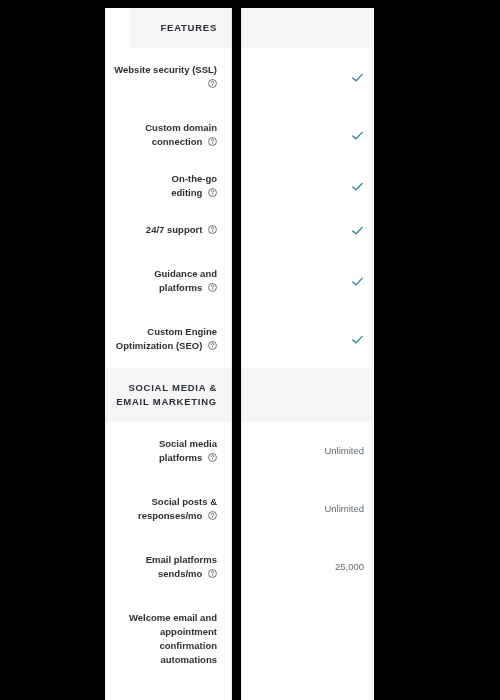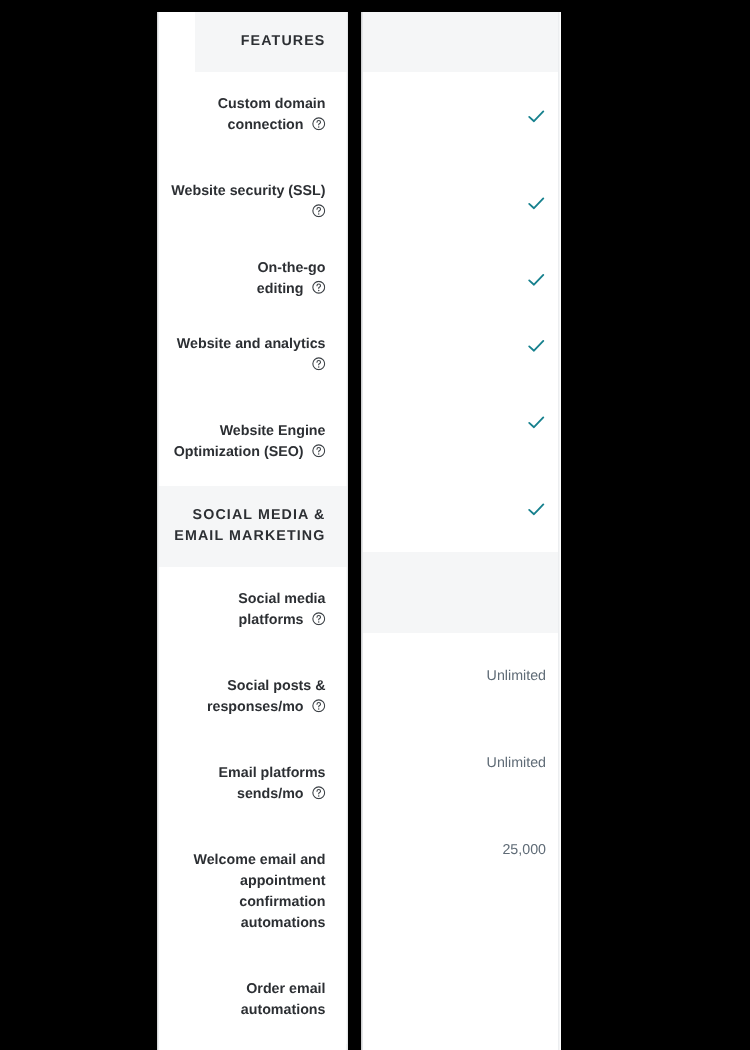--- a/index.html
+++ b/index.html
@@ -135,49 +135,56 @@
 
 <div id="page">
 
   <div class="table-panel">
 
     <div class="col-features">
         <div class="cell section" style="height: 40px; margin-left: 24px;">
           <span class="section-label">FEATURES</span>
         </div>
         <div class="cell" style="height: 58px;">
+          <span class="feature-label"><span>Website security (SSL)</span> <span class="help-icon"><svg viewBox="0 0 16 16" width="9" height="9" aria-hidden="true">
+                <circle cx="8" cy="8" r="7" fill="none" stroke="#3b4045" stroke-width="1.3"></circle>
+                <path d="M5.9 6.2c0-1.2 1-2 2.1-2 1.2 0 2.1.8 2.1 1.9 0 1.1-.8 1.4-1.4 1.8-.5.3-.7.6-.7 1.1v.3" fill="none" stroke="#3b4045" stroke-width="1.3" stroke-linecap="round"></path>
+                <circle cx="8" cy="11.8" r="0.85" fill="#3b4045"></circle>
+              </svg></span></span>
+        </div>
+        <div class="cell" style="height: 58px;">
           <span class="feature-label"><span>Custom domain connection</span> <span class="help-icon"><svg viewBox="0 0 16 16" width="9" height="9" aria-hidden="true">
-                <circle cx="8" cy="8" r="7" fill="none" stroke="#3b4045" stroke-width="1.3"></circle>
-                <path d="M5.9 6.2c0-1.2 1-2 2.1-2 1.2 0 2.1.8 2.1 1.9 0 1.1-.8 1.4-1.4 1.8-.5.3-.7.6-.7 1.1v.3" fill="none" stroke="#3b4045" stroke-width="1.3" stroke-linecap="round"></path>
-                <circle cx="8" cy="11.8" r="0.85" fill="#3b4045"></circle>
-              </svg></span></span>
-        </div>
-        <div class="cell" style="height: 58px;">
-          <span class="feature-label"><span>Website security (SSL)</span> <span class="help-icon"><svg viewBox="0 0 16 16" width="9" height="9" aria-hidden="true">
                 <circle cx="8" cy="8" r="7" fill="none" stroke="#3b4045" stroke-width="1.3"></circle>
                 <path d="M5.9 6.2c0-1.2 1-2 2.1-2 1.2 0 2.1.8 2.1 1.9 0 1.1-.8 1.4-1.4 1.8-.5.3-.7.6-.7 1.1v.3" fill="none" stroke="#3b4045" stroke-width="1.3" stroke-linecap="round"></path>
                 <circle cx="8" cy="11.8" r="0.85" fill="#3b4045"></circle>
               </svg></span></span>
         </div>
         <div class="cell" style="height: 44px; margin-left: 32px;">
           <span class="feature-label"><span>On-the-go editing</span> <span class="help-icon"><svg viewBox="0 0 16 16" width="9" height="9" aria-hidden="true">
                 <circle cx="8" cy="8" r="7" fill="none" stroke="#3b4045" stroke-width="1.3"></circle>
                 <path d="M5.9 6.2c0-1.2 1-2 2.1-2 1.2 0 2.1.8 2.1 1.9 0 1.1-.8 1.4-1.4 1.8-.5.3-.7.6-.7 1.1v.3" fill="none" stroke="#3b4045" stroke-width="1.3" stroke-linecap="round"></path>
                 <circle cx="8" cy="11.8" r="0.85" fill="#3b4045"></circle>
               </svg></span></span>
         </div>
-        <div class="cell" style="height: 58px;">
-          <span class="feature-label"><span>Website and analytics</span> <span class="help-icon"><svg viewBox="0 0 16 16" width="9" height="9" aria-hidden="true">
-                <circle cx="8" cy="8" r="7" fill="none" stroke="#3b4045" stroke-width="1.3"></circle>
-                <path d="M5.9 6.2c0-1.2 1-2 2.1-2 1.2 0 2.1.8 2.1 1.9 0 1.1-.8 1.4-1.4 1.8-.5.3-.7.6-.7 1.1v.3" fill="none" stroke="#3b4045" stroke-width="1.3" stroke-linecap="round"></path>
-                <circle cx="8" cy="11.8" r="0.85" fill="#3b4045"></circle>
-              </svg></span></span>
-        </div>
-        <div class="cell" style="height: 58px;">
-          <span class="feature-label"><span>Website Engine Optimization (SEO)</span> <span class="help-icon"><svg viewBox="0 0 16 16" width="9" height="9" aria-hidden="true">
+        <div class="cell" style="height: 44px;">
+          <span class="feature-label"><span>24/7 support</span> <span class="help-icon"><svg viewBox="0 0 16 16" width="9" height="9" aria-hidden="true">
+                <circle cx="8" cy="8" r="7" fill="none" stroke="#3b4045" stroke-width="1.3"></circle>
+                <path d="M5.9 6.2c0-1.2 1-2 2.1-2 1.2 0 2.1.8 2.1 1.9 0 1.1-.8 1.4-1.4 1.8-.5.3-.7.6-.7 1.1v.3" fill="none" stroke="#3b4045" stroke-width="1.3" stroke-linecap="round"></path>
+                <circle cx="8" cy="11.8" r="0.85" fill="#3b4045"></circle>
+              </svg></span></span>
+        </div>
+        <div class="cell" style="height: 58px;">
+          <span class="feature-label"><span>Guidance and platforms</span> <span class="help-icon"><svg viewBox="0 0 16 16" width="9" height="9" aria-hidden="true">
+                <circle cx="8" cy="8" r="7" fill="none" stroke="#3b4045" stroke-width="1.3"></circle>
+                <path d="M5.9 6.2c0-1.2 1-2 2.1-2 1.2 0 2.1.8 2.1 1.9 0 1.1-.8 1.4-1.4 1.8-.5.3-.7.6-.7 1.1v.3" fill="none" stroke="#3b4045" stroke-width="1.3" stroke-linecap="round"></path>
+                <circle cx="8" cy="11.8" r="0.85" fill="#3b4045"></circle>
+              </svg></span></span>
+        </div>
+        <div class="cell" style="height: 58px;">
+          <span class="feature-label"><span>Custom Engine Optimization (SEO)</span> <span class="help-icon"><svg viewBox="0 0 16 16" width="9" height="9" aria-hidden="true">
                 <circle cx="8" cy="8" r="7" fill="none" stroke="#3b4045" stroke-width="1.3"></circle>
                 <path d="M5.9 6.2c0-1.2 1-2 2.1-2 1.2 0 2.1.8 2.1 1.9 0 1.1-.8 1.4-1.4 1.8-.5.3-.7.6-.7 1.1v.3" fill="none" stroke="#3b4045" stroke-width="1.3" stroke-linecap="round"></path>
                 <circle cx="8" cy="11.8" r="0.85" fill="#3b4045"></circle>
               </svg></span></span>
         </div>
         <div class="cell section" style="height: 54px;">
           <span class="section-label">SOCIAL MEDIA &amp; EMAIL MARKETING</span>
         </div>
         <div class="cell" style="height: 58px;">
           <span class="feature-label"><span>Social media platforms</span> <span class="help-icon"><svg viewBox="0 0 16 16" width="9" height="9" aria-hidden="true">

